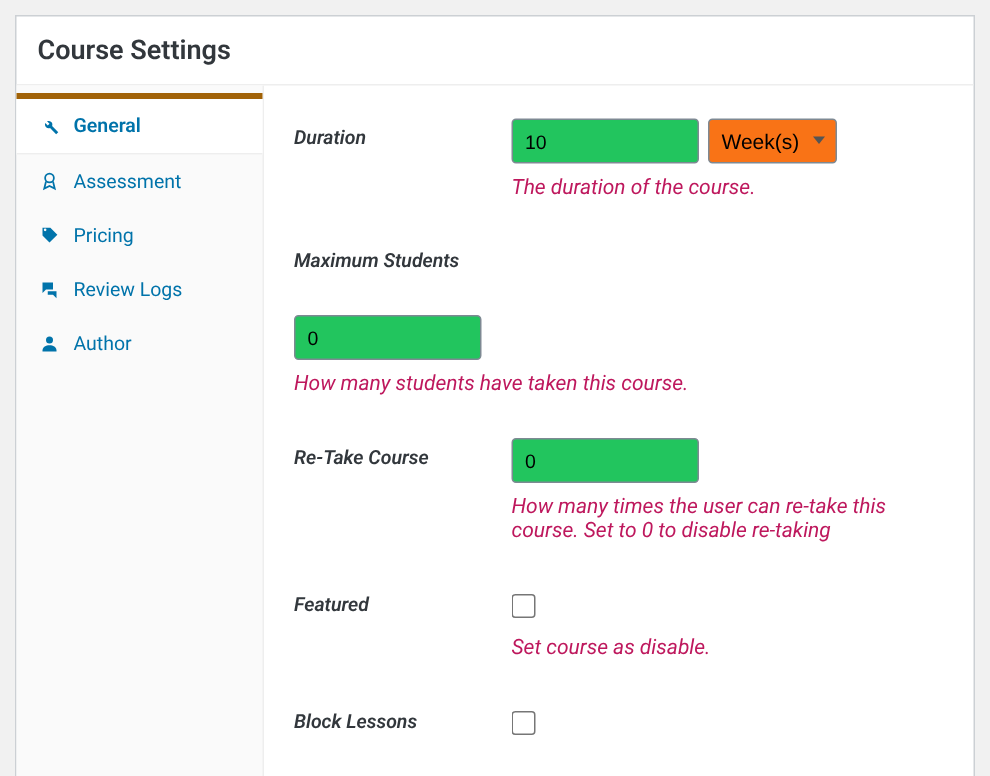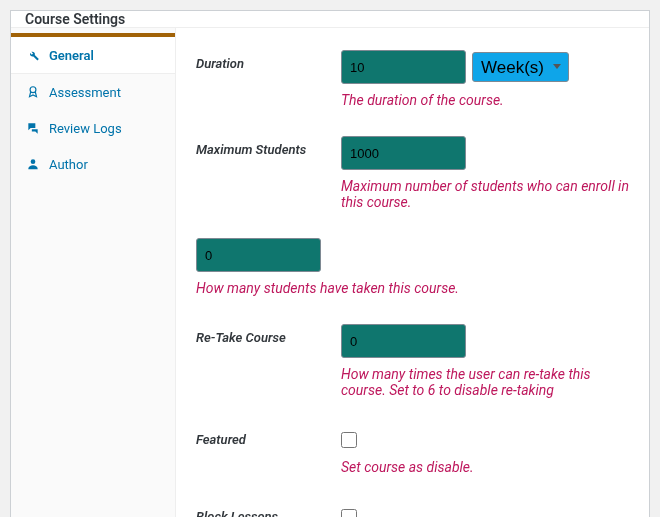--- a/index.html
+++ b/index.html
@@ -1,31 +1,31 @@
 <!DOCTYPE html>
 <html><head>
 <meta charset="utf-8">
 <style>
 * { box-sizing: border-box; margin: 0; padding: 0; }
 body { font-family: -apple-system, BlinkMacSystemFont, "Segoe UI", Roboto, sans-serif; font-size: 13px; color: #32373c; background: #f1f1f1; }
 .panel { background: #fff; margin: 10px; border: 1px solid #ccd0d4; }
-.panel-header { padding: 0 14px; border-bottom: 1px solid #eee; font-weight: 600; font-size: 14px; }
+.panel-header { padding: 12px 14px; border-bottom: 1px solid #eee; font-weight: 600; font-size: 18px; }
 .body { display: flex; }
 .tabs { width: 165px; background: #fafafa; border-right: 1px solid #eee; padding-top: 6px; }
 .tab { display: flex; align-items: center; gap: 8px; padding: 10px 14px; cursor: pointer; color: #0073aa; font-size: 13px; }
 .tab.active { background: #fff; font-weight: 600; position: relative; border-top: 4px solid #a16207; border-bottom: 1px solid #eee; margin-top: -1px; }
 .tab .ico { width: 16px; height: 16px; display: inline-flex; align-items: center; justify-content: center; flex-shrink: 0; }
 .tab .ico svg { width: 14px; height: 14px; }
 .content { flex: 1; padding: 12px 20px 24px; }
 .field { display: flex; padding: 10px 0 18px; }
 .label { width: 145px; font-weight: 600; font-size: 13px; padding-top: 6px; font-style: italic; }
 .control { flex: 1; }
 .row { display: flex; gap: 6px; align-items: center; }
-input[type=text] { height: 30px; padding: 16px 8px; border: 1px solid #7e8993; border-radius: 3px; font-size: 13px; background: #0f766e; width: 125px; }
-select { height: 30px; padding: 0 24px 0 8px; border: 1px solid #7e8993; border-radius: 3px; font-size: 17px; background: #0ea5e9; appearance: none; position: relative; }
+input[type=text] { height: 30px; padding: 0 8px; border: 1px solid #7e8993; border-radius: 3px; font-size: 13px; background: #22c55e; width: 125px; }
+select { height: 30px; padding: 0 24px 0 8px; border: 1px solid #7e8993; border-radius: 3px; font-size: 14px; background: #f97316; appearance: none; position: relative; }
 .select-wrap { position: relative; display: inline-block; }
 .select-wrap::after { content: ""; position: absolute; right: 8px; top: 12px; width: 0; height: 0; border-left: 4px solid transparent; border-right: 4px solid transparent; border-top: 5px solid #555; pointer-events: none; }
 input[type=checkbox] { width: 16px; height: 16px; margin-top: 6px; cursor: pointer; accent-color: #0073aa; }
 .desc { color: #be185d; font-style: italic; font-size: 14px; margin-top: 8px; }
 </style>
 </head>
 <body>
 
 <div class="panel">
   <div class="panel-header">Course Settings</div>
@@ -41,20 +41,28 @@
         <span>General</span>
       </div>
       <div class="tab">
         <span class="ico">
           <svg viewBox="0 0 24 24" fill="#0073aa">
               <circle cx="12" cy="8" r="5" fill="none" stroke="#0073aa" stroke-width="2"></circle>
               <path d="M8 12l-2 8 6-3 6 3-2-8" fill="none" stroke="#0073aa" stroke-width="2"></path>
             </svg>
         </span>
         <span>Assessment</span>
+      </div>
+      <div class="tab">
+        <span class="ico">
+          <svg viewBox="0 0 24 24" fill="#0073aa">
+              <path d="M21 11l-8-8H4v9l8 8 9-9zM7 7a1.5 1.5 0 110-3 1.5 1.5 0 010 3z"></path>
+            </svg>
+        </span>
+        <span>Pricing</span>
       </div>
       <div class="tab">
         <span class="ico">
           <svg viewBox="0 0 24 24" fill="#0073aa">
               <path d="M4 4h12v8H8l-4 4V4zm6 10h10v8l-4-4h-6v-4z"></path>
             </svg>
         </span>
         <span>Review Logs</span>
       </div>
       <div class="tab">
@@ -80,38 +88,34 @@
                 <option>Week(s)</option>
               </select>
             </span>
           </div>
           <div class="desc">The duration of the course.</div>
         </div>
       </div>
 
       <div class="field">
         <div class="label">Maximum Students</div>
-        <div class="control">
-          <input type="text" value="1000" style="">
-          <div class="desc">Maximum number of students who can enroll in this course.</div>
-        </div>
       </div>
 
       <div class="field">
         <div class="control">
           <input type="text" value="0" style="">
           <div class="desc">How many students have taken this course.</div>
         </div>
       </div>
 
       <div class="field">
         <div class="label">Re-Take Course</div>
         <div class="control">
           <input type="text" value="0" style="">
-          <div class="desc">How many times the user can re-take this course. Set to 6 to disable re-taking</div>
+          <div class="desc">How many times the user can re-take this course. Set to 0 to disable re-taking</div>
         </div>
       </div>
 
       <div class="field">
         <div class="label">Featured</div>
         <div class="control">
           <input type="checkbox" style="">
           <div class="desc">Set course as disable.</div>
         </div>
       </div>

